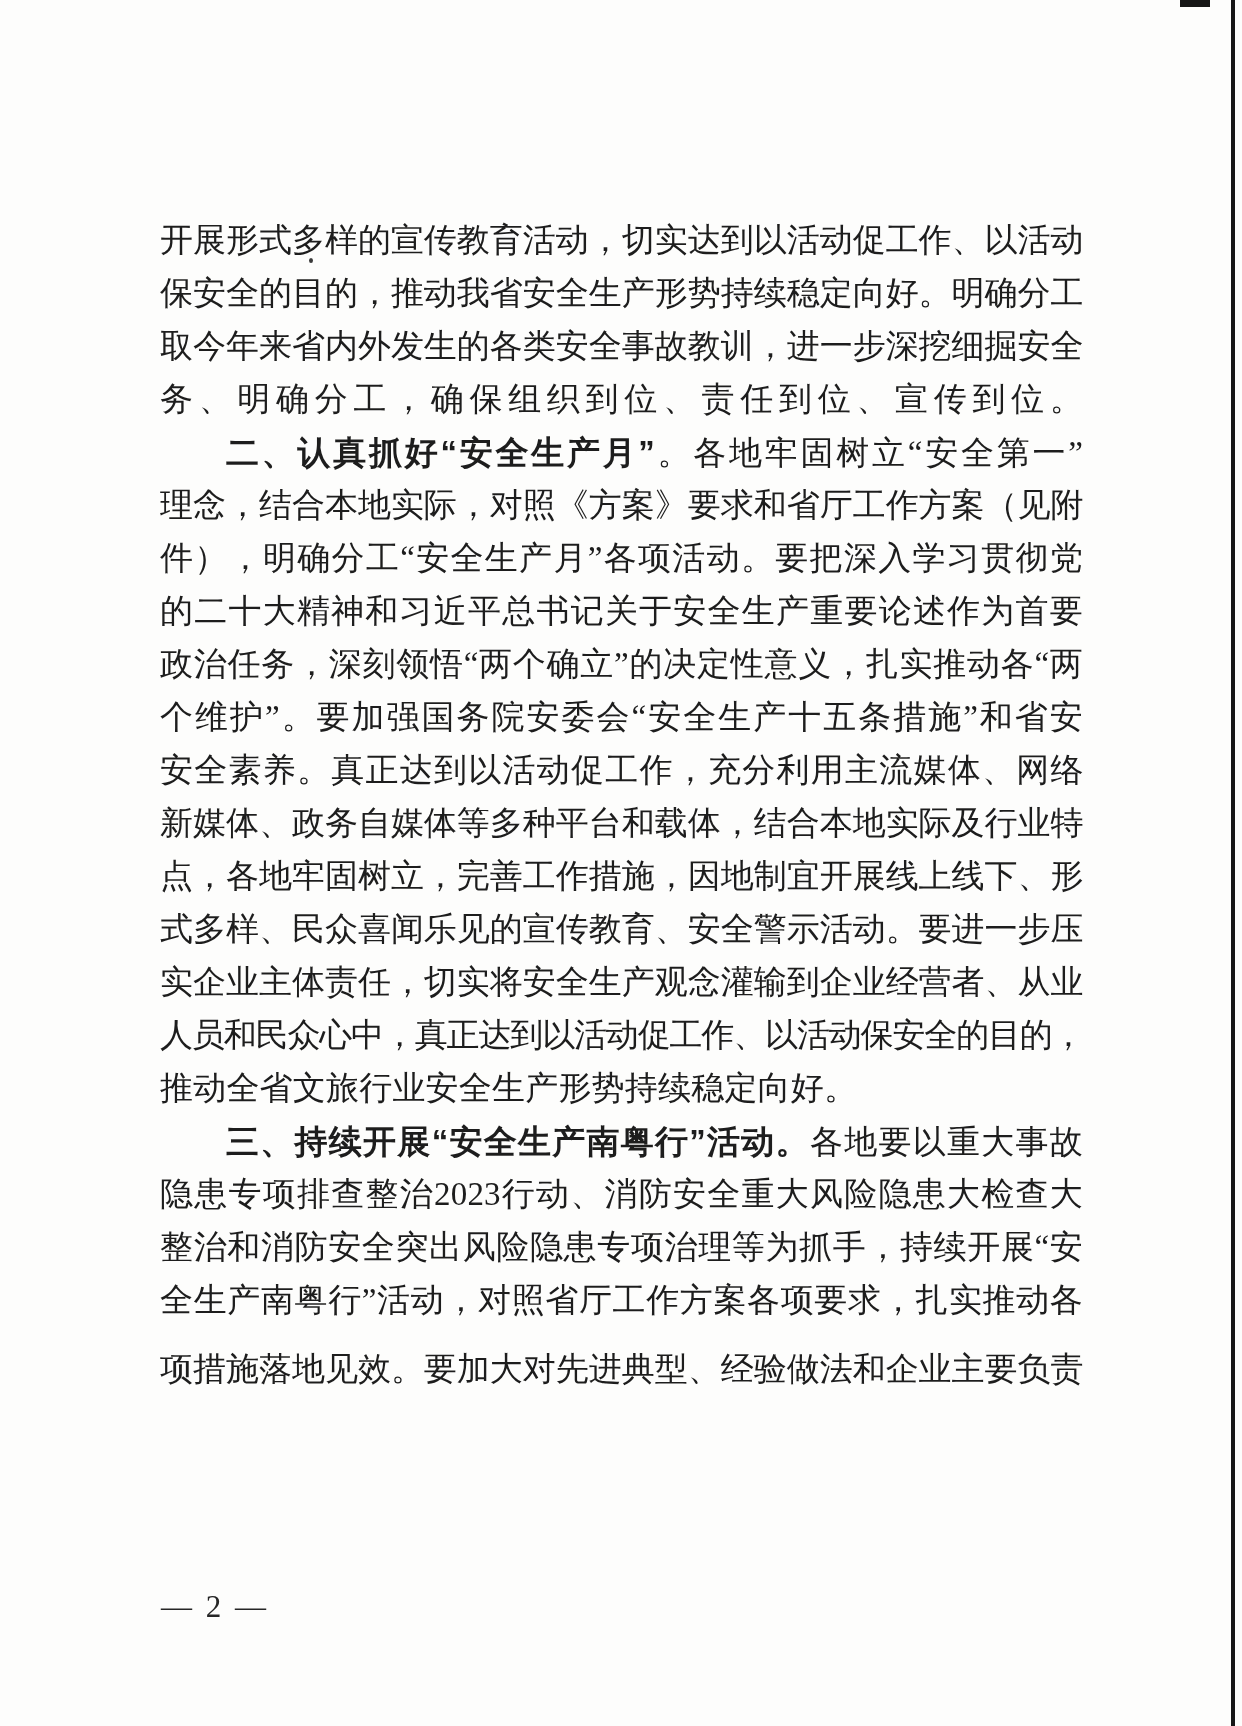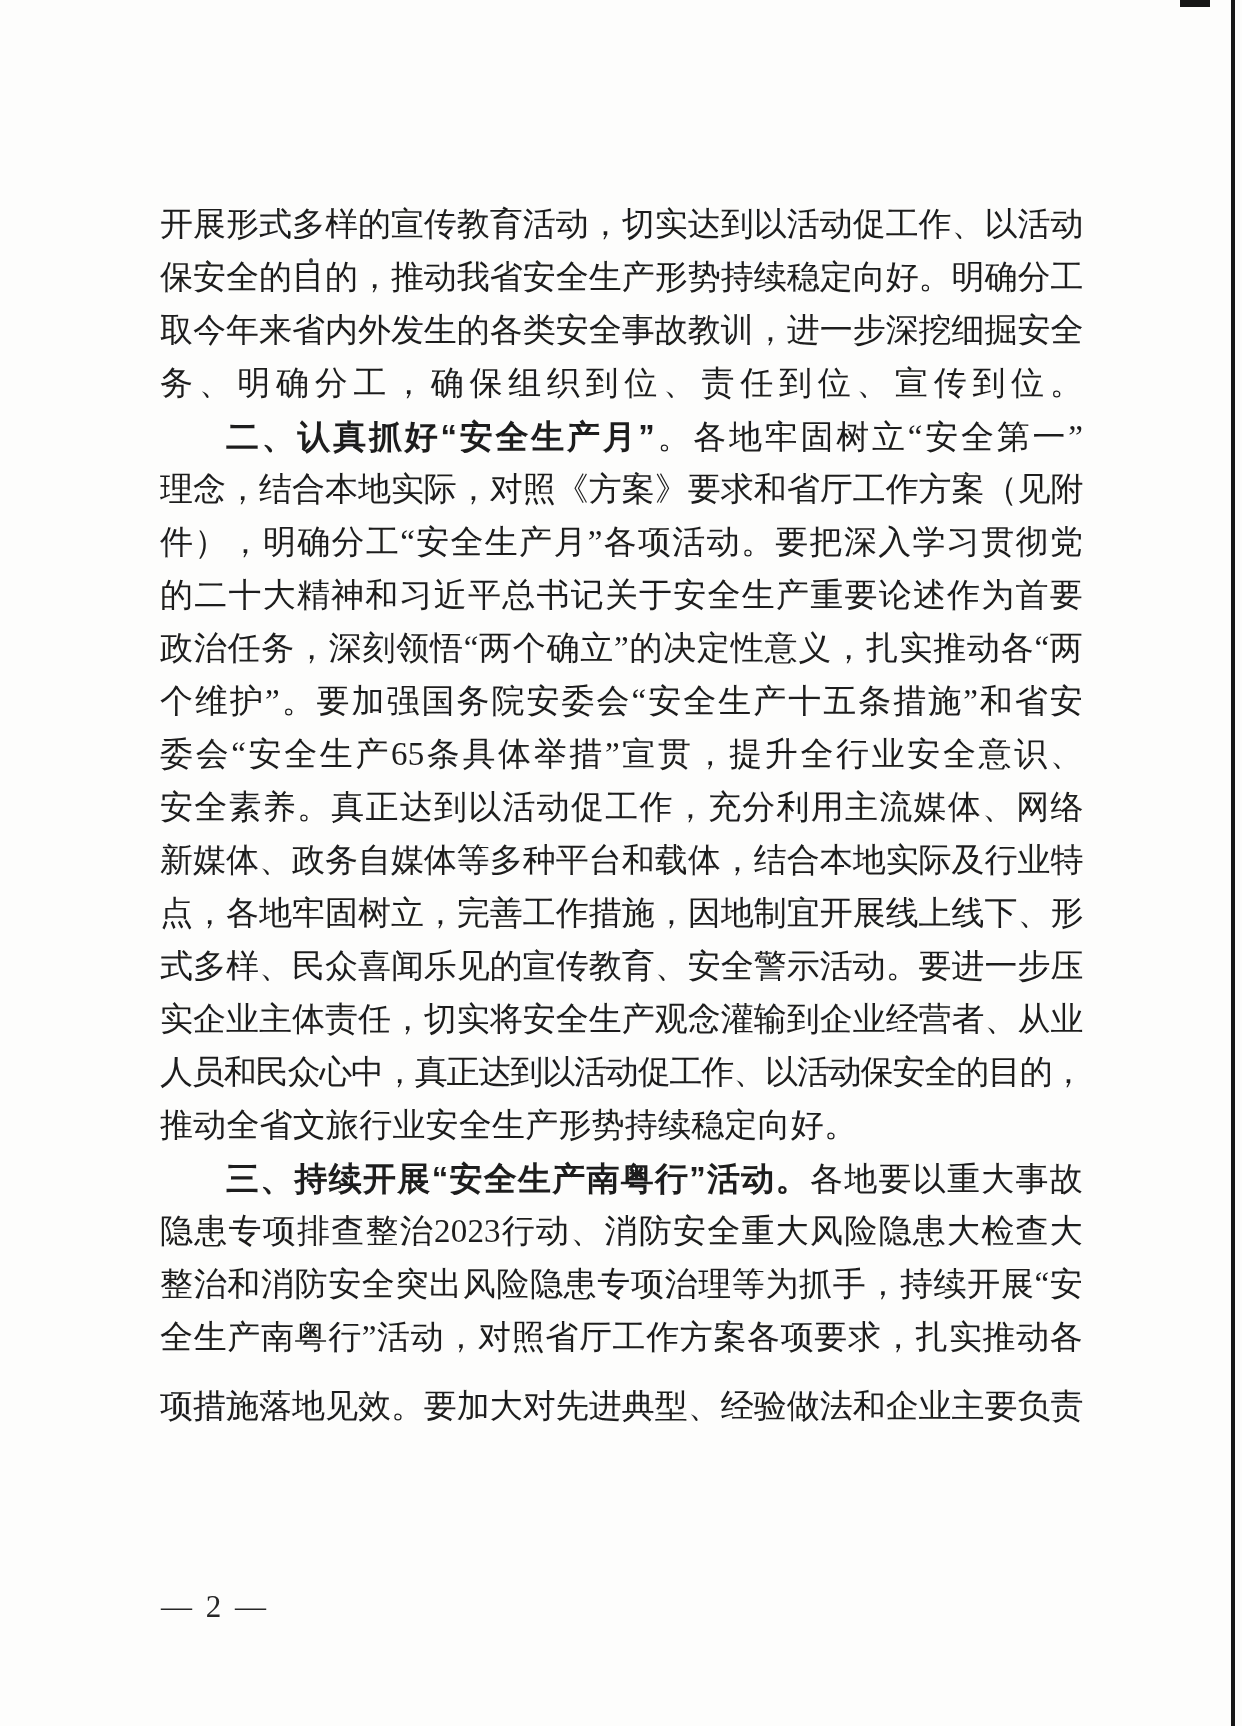--- a/index.html
+++ b/index.html
@@ -11,21 +11,21 @@
     position: relative;
     width: 1242px;
     height: 1726px;
     background: #fdfdfc;
     overflow: hidden;
     font-family: "Liberation Serif", "DejaVu Serif", serif;
   }
   .doc-body {
     position: absolute;
     left: 160px;
-    top: 198px;
+    top: 214px;
     width: 923px;
   }
   .line {
     height: 53px;
     line-height: 53px;
     font-size: 33px;
     color: #1d1d1d;
     text-align: justify;
     text-align-last: justify;
     letter-spacing: 0.2px;
@@ -84,21 +84,20 @@
       <div class="line" style="letter-spacing: -0.55px;"><span>开展形式多样的宣传教育活动，切实达到以活动促工作、以活动</span></div>
       <div class="line" style="letter-spacing: -0.55px;"><span>保安全的目的，推动我省安全生产形势持续稳定向好。明确分工</span></div>
       <div class="line" style="letter-spacing: -0.55px;"><span>取今年来省内外发生的各类安全事故教训，进一步深挖细掘安全</span></div>
       <div class="line"><span>务、明确分工，确保组织到位、责任到位、宣传到位。</span></div>
       <div class="line indent"><span class="bold-seg">二、认真抓好“安全生产月”</span><span>。各地牢固树立“安全第一”</span></div>
       <div class="line" style="letter-spacing: -0.55px;"><span>理念，结合本地实际，对照《方案》要求和省厅工作方案（见附</span></div>
       <div class="line"><span>件），明确分工“安全生产月”各项活动。要把深入学习贯彻党</span></div>
       <div class="line"><span>的二十大精神和习近平总书记关于安全生产重要论述作为首要</span></div>
       <div class="line"><span>政治任务，深刻领悟“两个确立”的决定性意义，扎实推动各“两</span></div>
       <div class="line"><span>个维护”。要加强国务院安委会“安全生产十五条措施”和省安</span></div>
-      <div class="line"><span>委会“安全生产65条具体举措”宣贯，提升全行业安全意识、</span></div>
       <div class="line" style="letter-spacing: -0.55px;"><span>安全素养。真正达到以活动促工作，充分利用主流媒体、网络</span></div>
       <div class="line" style="letter-spacing: -0.55px;"><span>新媒体、政务自媒体等多种平台和载体，结合本地实际及行业特</span></div>
       <div class="line" style="letter-spacing: -0.55px;"><span>点，各地牢固树立，完善工作措施，因地制宜开展线上线下、形</span></div>
       <div class="line" style="letter-spacing: -0.55px;"><span>式多样、民众喜闻乐见的宣传教育、安全警示活动。要进一步压</span></div>
       <div class="line" style="letter-spacing: -0.55px;"><span>实企业主体责任，切实将安全生产观念灌输到企业经营者、从业</span></div>
       <div class="line" style="letter-spacing: -1.67931px;"><span>人员和民众心中，真正达到以活动促工作、以活动保安全的目的，</span></div>
       <div class="line flush-left"><span>推动全省文旅行业安全生产形势持续稳定向好。</span></div>
       <div class="line indent"><span class="bold-seg">三、持续开展“安全生产南粤行”活动。</span><span>各地要以重大事故</span></div>
       <div class="line"><span>隐患专项排查整治2023行动、消防安全重大风险隐患大检查大</span></div>
       <div class="line"><span>整治和消防安全突出风险隐患专项治理等为抓手，持续开展“安</span></div>

